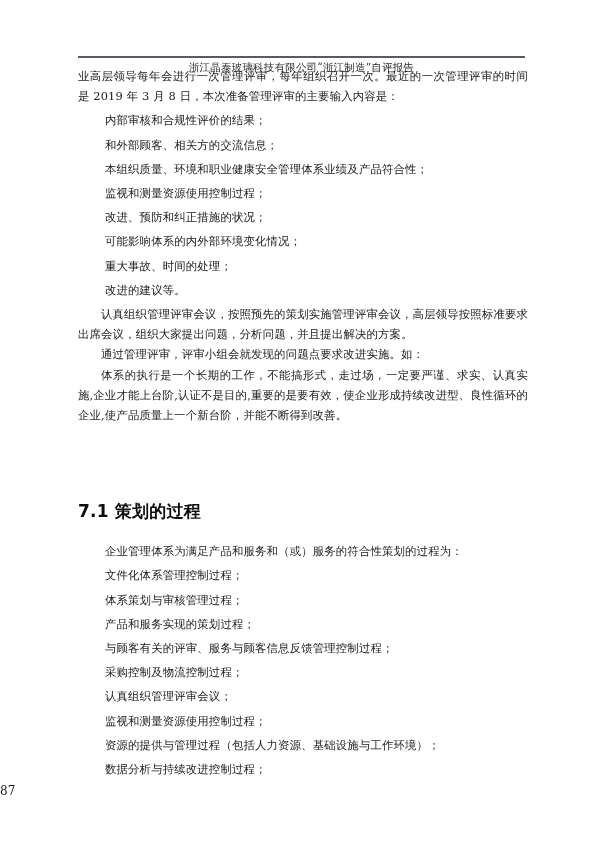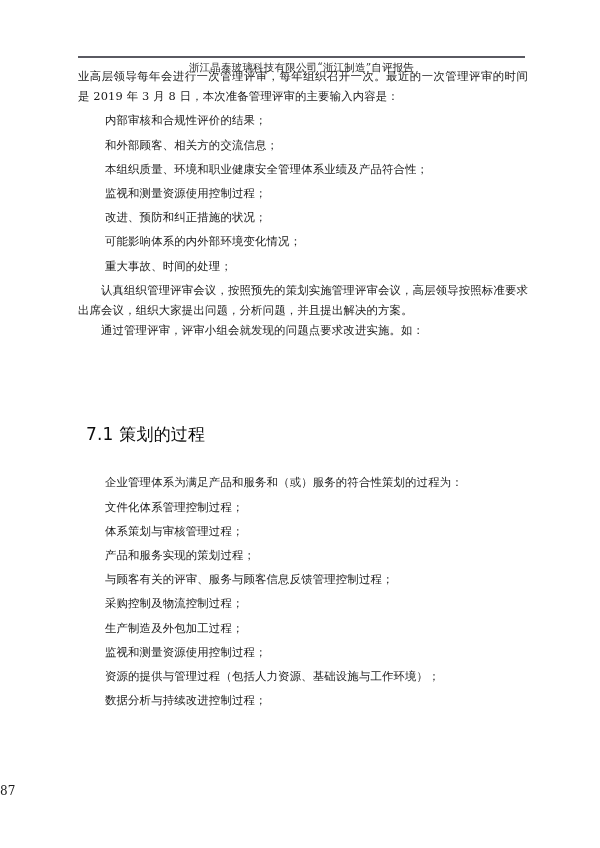--- a/index.html
+++ b/index.html
@@ -91,23 +91,23 @@
   h1.heading-1 {
     margin: 0;
     font-family: "DejaVu Serif", serif;
     font-weight: normal;
     font-size: 14.5px;
     line-height: 22px;
     color: #111111;
     letter-spacing: 0.5px;
   }
   h2.heading-2 {
-    margin: 8px;
+    margin: 0;
     font-family: "DejaVu Sans", sans-serif;
-    font-weight: normal;
+    font-weight: bold;
     font-size: 17px;
     line-height: 24px;
     color: #0d0d0d;
     letter-spacing: 0.2px;
   }
 
   
   .page-number {
     position: absolute;
     top: 783px;
@@ -134,43 +134,45 @@
 
     <p class="body-line">业高层领导每年会进行一次管理评审，每年组织召开一次。最近的一次管理评审的时间是 2019 年 3 月 8 日，本次准备管理评审的主要输入内容是：</p>
 
     <p class="list-row">内部审核和合规性评价的结果；</p>
     <p class="list-row">和外部顾客、相关方的交流信息；</p>
     <p class="list-row">本组织质量、环境和职业健康安全管理体系业绩及产品符合性；</p>
     <p class="list-row">监视和测量资源使用控制过程；</p>
     <p class="list-row">改进、预防和纠正措施的状况；</p>
     <p class="list-row">可能影响体系的内外部环境变化情况；</p>
     <p class="list-row">重大事故、时间的处理；</p>
+    <p class="list-row">改进的建议等。</p>
 
     <p class="body-line indent-2">认真组织管理评审会议，按照预先的策划实施管理评审会议，高层领导按照标准要求出席会议，组织大家提出问题，分析问题，并且提出解决的方案。</p>
 
     <p class="body-line indent-2">通过管理评审，评审小组会就发现的问题点要求改进实施。如：</p>
 
+    <p class="body-line indent-2">体系的执行是一个长期的工作，不能搞形式，走过场，一定要严谨、求实、认真实施,企业才能上台阶,认证不是目的,重要的是要有效，使企业形成持续改进型、良性循环的企业,使产品质量上一个新台阶，并能不断得到改善。</p>
 
     <div class="gap-before-h1"></div>
 
 
     <div class="gap-after-h1"></div>
 
     <h2 class="heading-2">7.1 策划的过程</h2>
 
     <div class="gap-after-h2"></div>
 
     <p class="list-row">企业管理体系为满足产品和服务和（或）服务的符合性策划的过程为：</p>
 
     <p class="list-row">文件化体系管理控制过程；</p>
     <p class="list-row">体系策划与审核管理过程；</p>
     <p class="list-row">产品和服务实现的策划过程；</p>
     <p class="list-row">与顾客有关的评审、服务与顾客信息反馈管理控制过程；</p>
     <p class="list-row">采购控制及物流控制过程；</p>
-    <p class="list-row">生产制造及外包加工过程；</p>
+    <p class="list-row">认真组织管理评审会议；</p>
     <p class="list-row">监视和测量资源使用控制过程；</p>
     <p class="list-row">资源的提供与管理过程（包括人力资源、基础设施与工作环境）；</p>
     <p class="list-row">数据分析与持续改进控制过程；</p>
 
   </div>
 
   <div class="page-number">87</div>
 
 </div>
 

